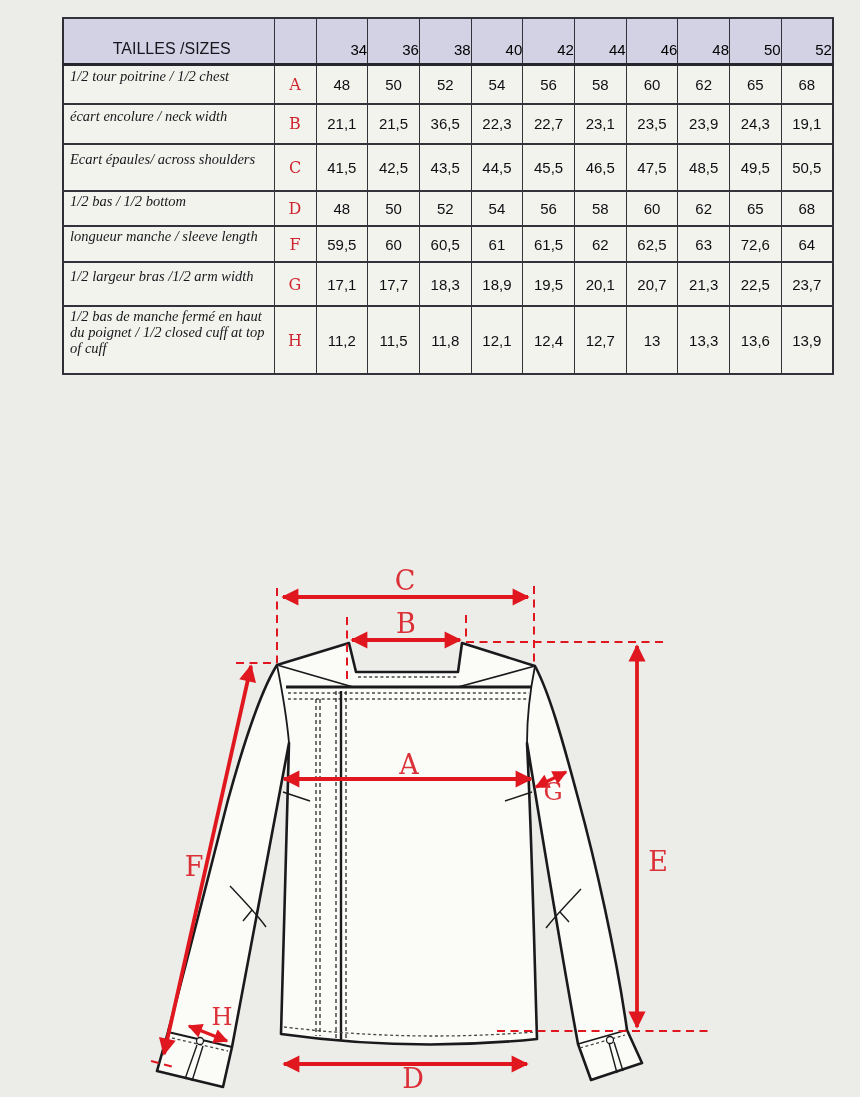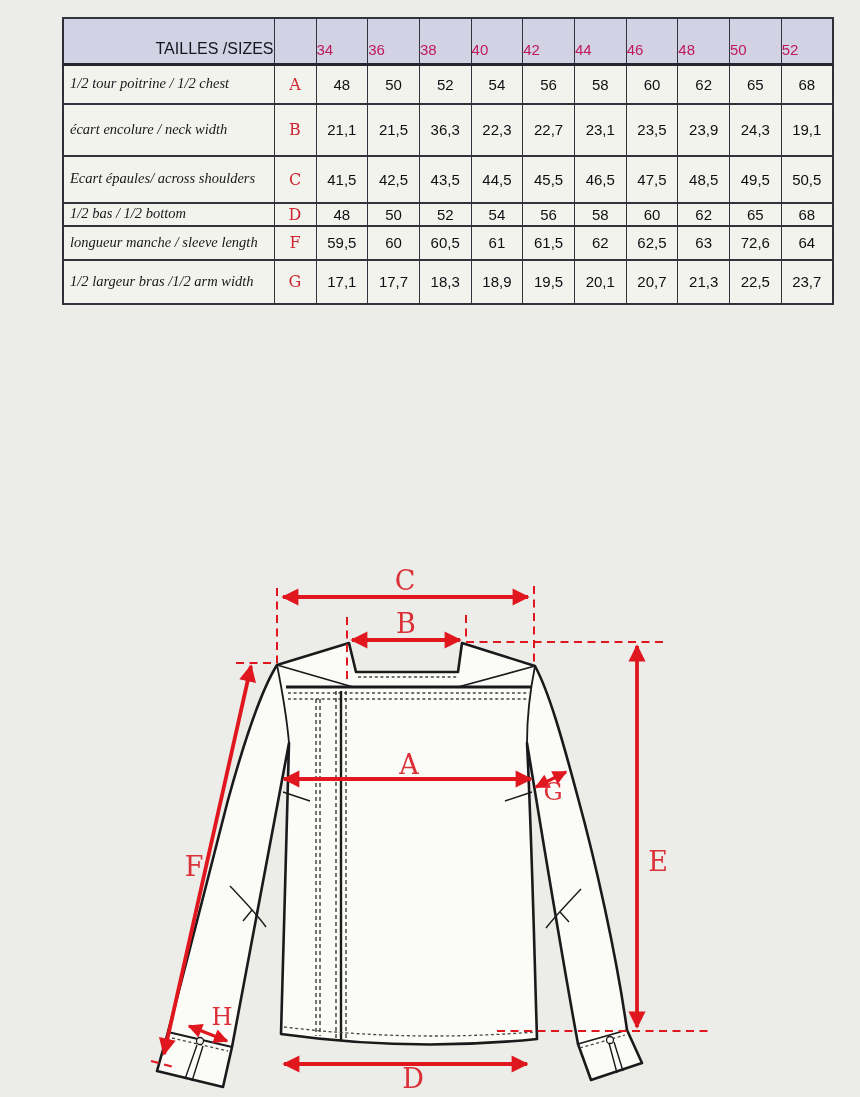--- a/index.html
+++ b/index.html
@@ -15,33 +15,33 @@
   th,td{
     border-left:1.5px solid #33333b;border-right:1.5px solid #33333b;
     border-top:2px solid #33333b;border-bottom:2px solid #33333b;
     overflow:hidden;
   }
   thead th{
     background:#d2d2e4;vertical-align:bottom;padding:0 0 5px 0;
     border-bottom:3px solid #26262e;height:39px;
   }
   th.lbl-h{
-    text-align:right;padding-left:6px;
+    text-align:center;padding-left:6px;
     font:16px "Liberation Sans", sans-serif;font-weight:normal;color:#16161d;
   }
-  th.size-h{text-align:left;font:15px "Liberation Sans", sans-serif;font-weight:normal;color:#be185d;margin-top:26px;}
+  th.size-h{text-align:right;font:15px "Liberation Sans", sans-serif;font-weight:normal;color:#000000;margin-top:26px;}
   td.lbl{
-    text-align:left;padding:2px 3px 2px 6px;
+    text-align:left;padding:2px 3px 16px 6px;
     font:italic 14.5px/1.1 "Liberation Serif", serif;color:#17171c;
     vertical-align:middle;
   }
   td.ltr{text-align:center;font:16px "DejaVu Serif", serif;color:#cf2531;vertical-align:middle;}
   td.val{text-align:center;font:15px "Liberation Sans", sans-serif;color:#0f0f13;vertical-align:middle;}
   tbody tr:nth-child(1){height:39px}
-  tbody tr:nth-child(2){height:52px}
+  tbody tr:nth-child(2){height:40px}
   tbody tr:nth-child(3){height:47px}
   tbody tr:nth-child(4){height:21px}
   tbody tr:nth-child(5){height:34px}
   tbody tr:nth-child(6){height:44px}
   tbody tr:nth-child(7){height:32px}
   tbody tr:nth-child(8){height:35px}
 
   
   svg[data-name="garment-diagram"]{position:absolute;left:0;top:0;width:860px;height:1097px;}
   .outline{fill:#fbfbf8;stroke:#1a1a1c;stroke-width:2.6;stroke-linejoin:round;}
@@ -106,21 +106,21 @@
         <td class="val" data-name="row-measure-value">62</td>
         <td class="val" data-name="row-measure-value">65</td>
         <td class="val" data-name="row-measure-value">68</td>
       </tr>
       <tr data-name="table-row">
     <td class="lbl" data-name="row-measure-label">écart encolure  / neck width</td>
     <td class="ltr" data-name="row-measure-letter">B</td>
 
   <td class="val" data-name="row-measure-value">21,1</td>
         <td class="val" data-name="row-measure-value">21,5</td>
-        <td class="val" data-name="row-measure-value">36,3</td>
+        <td class="val" data-name="row-measure-value">36,5</td>
         <td class="val" data-name="row-measure-value">22,3</td>
         <td class="val" data-name="row-measure-value">22,7</td>
         <td class="val" data-name="row-measure-value">23,1</td>
         <td class="val" data-name="row-measure-value">23,5</td>
         <td class="val" data-name="row-measure-value">23,9</td>
         <td class="val" data-name="row-measure-value">24,3</td>
         <td class="val" data-name="row-measure-value">19,1</td>
       </tr>
       <tr data-name="table-row">
     <td class="lbl" data-name="row-measure-label">Ecart épaules/ across shoulders</td>
@@ -174,20 +174,35 @@
   <td class="val" data-name="row-measure-value">17,1</td>
         <td class="val" data-name="row-measure-value">17,7</td>
         <td class="val" data-name="row-measure-value">18,3</td>
         <td class="val" data-name="row-measure-value">18,9</td>
         <td class="val" data-name="row-measure-value">19,5</td>
         <td class="val" data-name="row-measure-value">20,1</td>
         <td class="val" data-name="row-measure-value">20,7</td>
         <td class="val" data-name="row-measure-value">21,3</td>
         <td class="val" data-name="row-measure-value">22,5</td>
         <td class="val" data-name="row-measure-value">23,7</td>
+      </tr>
+      <tr data-name="table-row">
+    <td class="lbl" data-name="row-measure-label">1/2 bas de manche fermé en haut du poignet / 1/2  closed cuff at top of cuff</td>
+    <td class="ltr" data-name="row-measure-letter">H</td>
+
+  <td class="val" data-name="row-measure-value">11,2</td>
+        <td class="val" data-name="row-measure-value">11,5</td>
+        <td class="val" data-name="row-measure-value">11,8</td>
+        <td class="val" data-name="row-measure-value">12,1</td>
+        <td class="val" data-name="row-measure-value">12,4</td>
+        <td class="val" data-name="row-measure-value">12,7</td>
+        <td class="val" data-name="row-measure-value">13</td>
+        <td class="val" data-name="row-measure-value">13,3</td>
+        <td class="val" data-name="row-measure-value">13,6</td>
+        <td class="val" data-name="row-measure-value">13,9</td>
       </tr>
     </tbody>
 </table>
 
 <svg data-name="garment-diagram" viewBox="0 0 860 1097" xmlns="http://www.w3.org/2000/svg">
   <defs>
     <marker id="ah" viewBox="0 0 10 10" refX="9" refY="5" markerWidth="5.5" markerHeight="4.5" orient="auto-start-reverse" markerUnits="strokeWidth">
       <path d="M0,0 L10,5 L0,10 Z" fill="#e0171f"></path>
     </marker>
   </defs>

